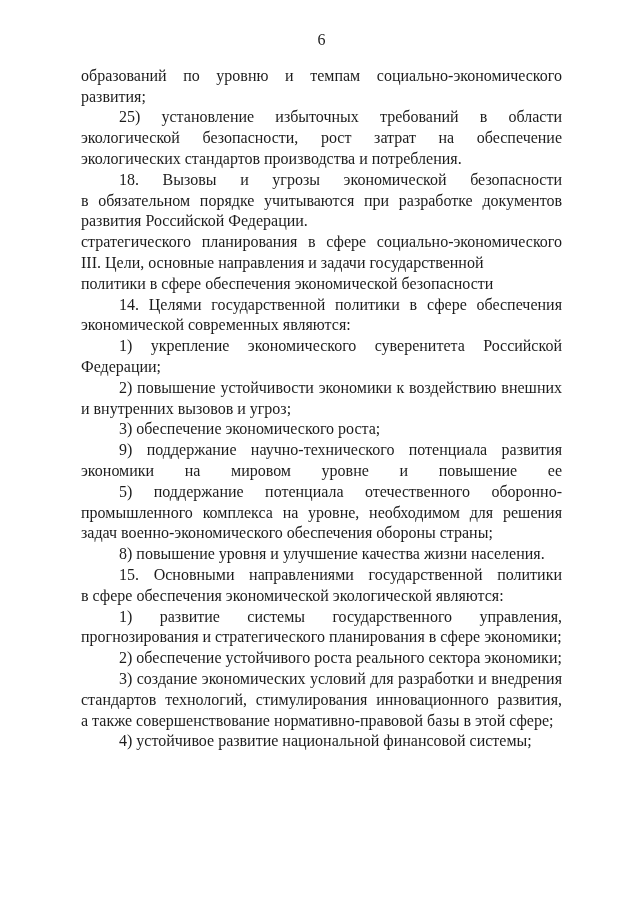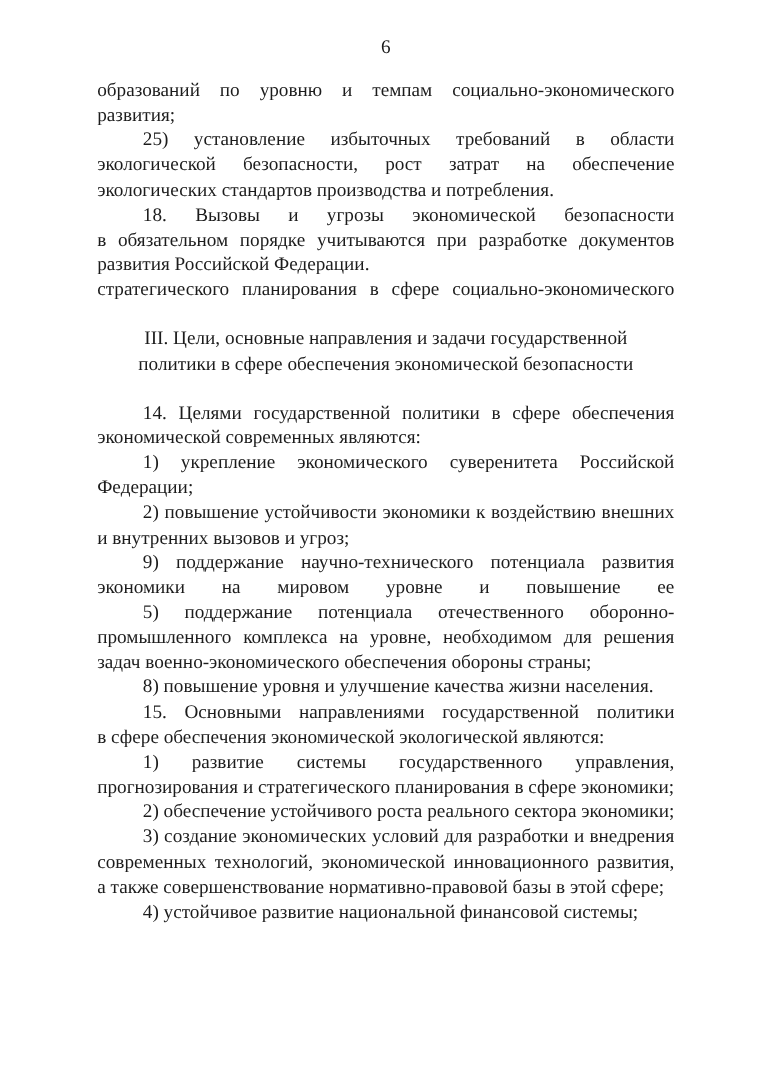--- a/index.html
+++ b/index.html
@@ -28,22 +28,21 @@
     overflow: hidden;
     white-space: normal;
   }
   
   .line.j {
     text-align: justify;
     text-align-last: justify;
   }
   .line.ind { text-indent: 38px; }
   .heading {
-    text-align: center;
-    margin: 20px 0;
+    margin: 0 0;
   }
   .heading .line { height: 20.8px; }
 </style>
 </head>
 <body>
 
 <div class="page">
   <div class="page-number">6</div>
   <div>
       <div class="para">
@@ -71,20 +70,23 @@
       </div>
       <div class="para">
         <div class="line j ind">1) укрепление экономического суверенитета Российской</div>
         <div class="line">Федерации;</div>
       </div>
       <div class="para">
         <div class="line j ind">2) повышение устойчивости экономики к воздействию внешних</div>
         <div class="line">и внутренних вызовов и угроз;</div>
       </div>
       <div class="para">
+        <div class="line ind">3) обеспечение экономического роста;</div>
+      </div>
+      <div class="para">
         <div class="line j ind">9) поддержание научно-технического потенциала развития</div>
         <div class="line j">экономики на мировом уровне и повышение ее</div>
       </div>
       <div class="para">
         <div class="line j ind">5) поддержание потенциала отечественного оборонно-</div>
         <div class="line j">промышленного комплекса на уровне, необходимом для решения</div>
         <div class="line">задач военно-экономического обеспечения обороны страны;</div>
       </div>
       <div class="para">
         <div class="line ind">8) повышение уровня и улучшение качества жизни населения.</div>
@@ -95,20 +97,20 @@
       </div>
       <div class="para">
         <div class="line j ind">1) развитие системы государственного управления,</div>
         <div class="line">прогнозирования и стратегического планирования в сфере экономики;</div>
       </div>
       <div class="para">
         <div class="line ind">2) обеспечение устойчивого роста реального сектора экономики;</div>
       </div>
       <div class="para">
         <div class="line j ind">3) создание экономических условий для разработки и внедрения</div>
-        <div class="line j">современных технологий, экономической инновационного развития,</div>
+        <div class="line j">стандартов технологий, стимулирования инновационного развития,</div>
         <div class="line">а также совершенствование нормативно-правовой базы в этой сфере;</div>
       </div>
       <div class="para">
         <div class="line ind">4) устойчивое развитие национальной финансовой системы;</div>
       </div>
     </div>
 </div>
 
 </body></html>

